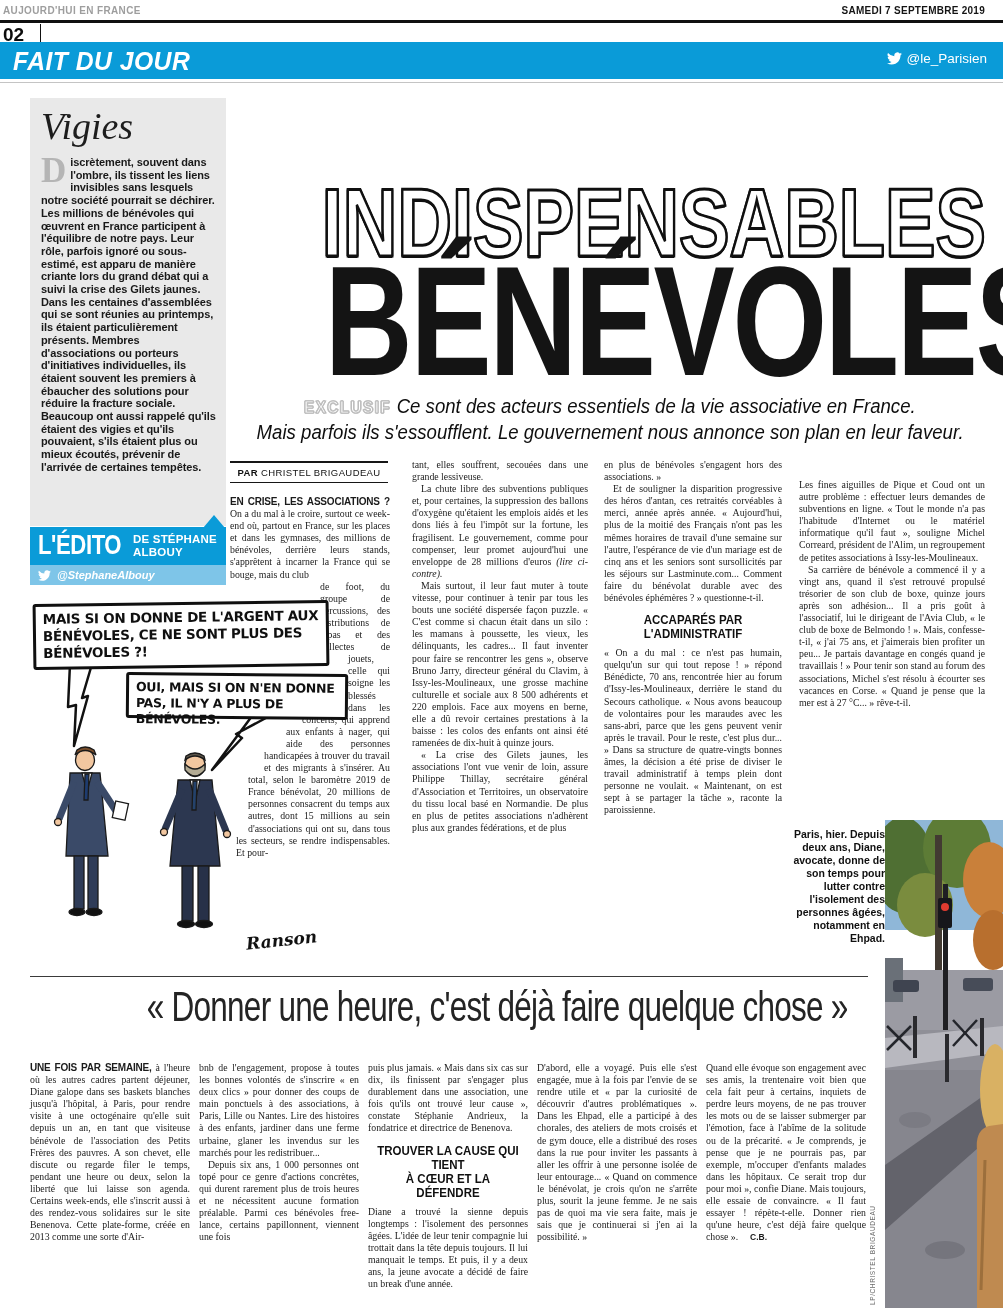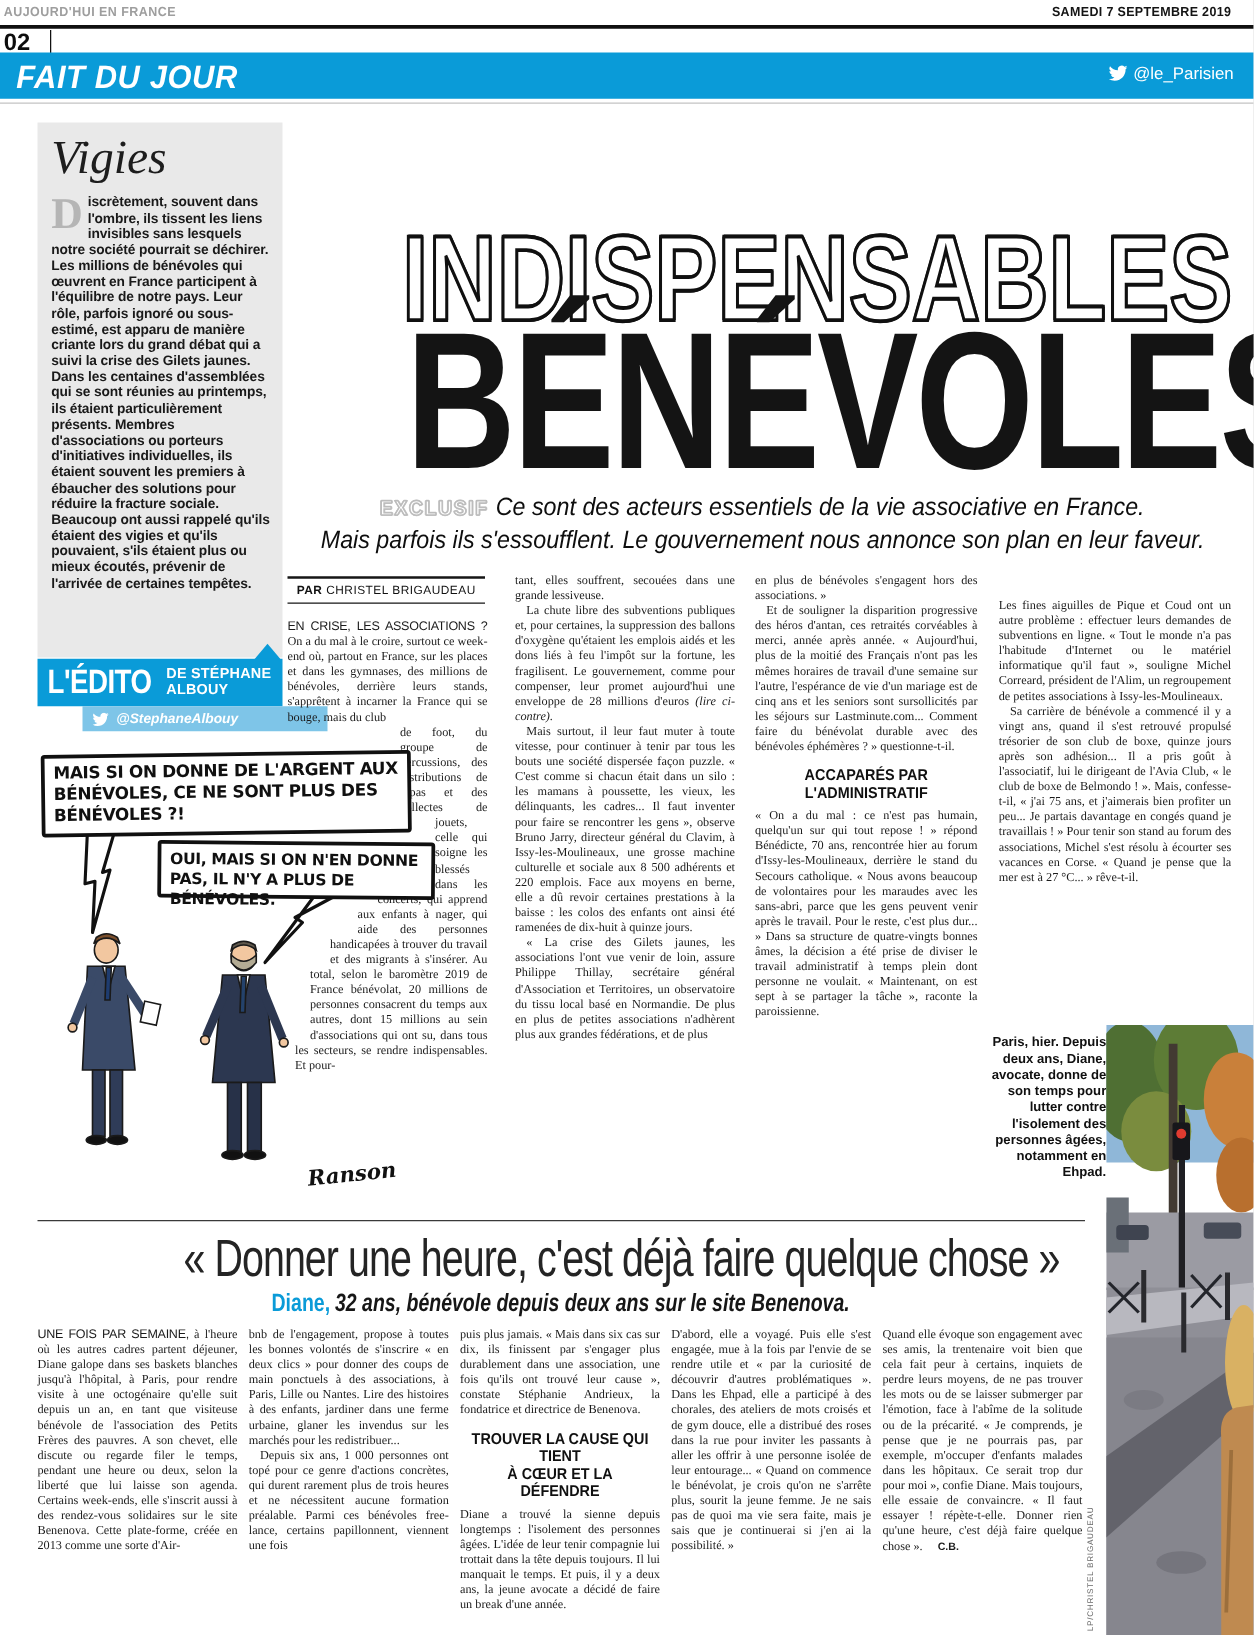--- a/index.html
+++ b/index.html
@@ -26,21 +26,21 @@
     font-family:"Liberation Sans",sans-serif;font-weight:bold;font-size:11px;line-height:12.7px;
     letter-spacing:-.1px;color:#191919;}
   .dropcap{float:left;font-family:"Liberation Serif",serif;font-weight:bold;font-size:35px;line-height:26px;
     color:#b5b5b5;margin:2px 4px 0 0;}
   
   .edito{left:30px;top:527px;width:196px;height:38px;background:#0a9bd8;}
   .edito-tail{left:203px;top:515px;width:0;height:0;border-left:11px solid transparent;border-right:11px solid transparent;border-bottom:13px solid #0a9bd8;}
   .edito-label{position:absolute;left:8px;top:3px;color:#fff;font-weight:bold;font-size:27px;
     letter-spacing:-.5px;transform:scaleX(.82);transform-origin:left;}
   .edito-author{position:absolute;left:103px;top:6px;color:#fff;font-weight:bold;font-size:11.5px;line-height:12.5px;letter-spacing:.2px;}
-  .edito-sub{left:30px;top:565px;width:196px;height:20px;background:#7ec5e8;display:flex;align-items:center;padding-left:8px;box-sizing:border-box;gap:6px;margin-left:36px;}
+  .edito-sub{left:30px;top:565px;width:196px;height:20px;background:#7ec5e8;display:flex;align-items:center;padding-left:8px;box-sizing:border-box;gap:6px;}
   .edito-handle{color:#fff;font-style:italic;font-weight:bold;font-size:11px;font-family:"Liberation Sans",sans-serif;}
 
   
   .bubble{background:#fff;border:3px solid #101010;border-radius:3px;
     font-family:"DejaVu Sans",sans-serif;font-weight:bold;color:#101010;
     padding:4px 7px;box-sizing:border-box;z-index:3;}
   .b1{left:33px;top:602px;width:296px;height:66px;font-size:13.5px;line-height:17px;transform:rotate(-.8deg);letter-spacing:-.3px;}
   .b2{left:126px;top:673px;width:222px;height:46px;font-size:12.5px;line-height:16px;transform:rotate(.5deg);letter-spacing:-.3px;}
   .cartoon-svg{left:30px;top:660px;z-index:2;}
   .signature{left:246px;top:930px;font-family:"DejaVu Serif",serif;font-style:italic;font-weight:bold;
@@ -63,21 +63,21 @@
     margin-right:6px;}
 
   
   .bylinebox{left:230px;top:461px;width:158px;border-top:2px solid #161616;border-bottom:1px solid #161616;
     text-align:center;font-family:"Liberation Sans",sans-serif;font-size:9.5px;letter-spacing:.4px;
     padding:4px 0 4px;color:#111;}
   .bylinebox b{font-weight:bold;margin-right:3px;}
   .serif-body{font-size:9.8px;line-height:12.1px;text-align:justify;color:#1b1b1b;hyphens:auto;}
   .serif-body p{margin:0;}
   .serif-body p.ind{text-indent:9px;}
-  .leadin{font-family:"Liberation Sans",sans-serif;font-weight:normal;font-size:10px;letter-spacing:-.2px;}
+  .leadin{font-family:"Liberation Sans",sans-serif;font-weight:bold;font-size:10px;letter-spacing:-.2px;}
   .subhead{font-family:"Liberation Sans",sans-serif;font-weight:bold;font-size:12.5px;line-height:14px;
     text-align:center;color:#101010;margin:9px 0 6px;transform:scaleX(.92);}
   .sp{float:left;clear:left;}
 
   
   .caption{left:791px;top:828px;width:94px;font-family:"Liberation Sans",sans-serif;font-weight:bold;
     font-size:10.5px;line-height:13px;text-align:right;color:#101010;}
   .photo{left:885px;top:820px;width:118px;height:488px;}
   .credit{left:869px;top:1140px;height:165px;writing-mode:vertical-rl;transform:rotate(180deg);
     font-family:"Liberation Sans",sans-serif;font-size:6.5px;letter-spacing:.6px;color:#6a6a6a;}
@@ -260,23 +260,20 @@
     <ellipse cx="30" cy="300" rx="16" ry="8" fill="#7b7b83"></ellipse>
     <ellipse cx="60" cy="430" rx="20" ry="9" fill="#75757d"></ellipse>
     <ellipse cx="110" cy="270" rx="15" ry="46" fill="#d9b163"></ellipse>
     <path d="M92,330 Q90,310 104,306 L118,304 L118,488 L92,488 Z" fill="#bf8a50"></path>
     <line x1="100" y1="340" x2="96" y2="470" stroke="#9c6f3c" stroke-width="3"></line>
   </svg>
   <div class="abs credit">LP/CHRISTEL BRIGAUDEAU</div>
 
   <div class="abs divider"></div>
   <div class="abs b-headline"><span>« Donner une heure, c'est déjà faire quelque chose »</span></div>
-  <div class="abs b-sub">
-    <span class="in"><span class="nm">Diane,</span><span class="rest">32 ans, bénévole depuis deux ans sur le site Benenova.</span></span>
-  </div>
 
   <div class="abs serif-body" style="left:30px;top:1062px;width:160px;height:242px;">
     <p><span class="leadin">UNE FOIS PAR SEMAINE,</span> <span>à l'heure où les autres cadres partent déjeuner, Diane galope dans ses baskets blanches jusqu'à l'hôpital, à Paris, pour rendre visite à une octogénaire qu'elle suit depuis un an, en tant que visiteuse bénévole de l'association des Petits Frères des pauvres. A son chevet, elle discute ou regarde filer le temps, pendant une heure ou deux, selon la liberté que lui laisse son agenda. Certains week-ends, elle s'inscrit aussi à des rendez-vous solidaires sur le site Benenova. Cette plate-forme, créée en 2013 comme une sorte d'Air-</span></p>
   </div>
   <div class="abs serif-body" style="left:199px;top:1062px;width:160px;height:242px;">
     <p>bnb de l'engagement, propose à toutes les bonnes volontés de s'inscrire « en deux clics » pour donner des coups de main ponctuels à des associations, à Paris, Lille ou Nantes. Lire des histoires à des enfants, jardiner dans une ferme urbaine, glaner les invendus sur les marchés pour les redistribuer...</p>
     <p class="ind">Depuis six ans, 1 000 personnes ont topé pour ce genre d'actions concrètes, qui durent rarement plus de trois heures et ne nécessitent aucune formation préalable. Parmi ces bénévoles free-lance, certains papillonnent, viennent une fois</p>
   </div>
   <div class="abs serif-body" style="left:368px;top:1062px;width:160px;height:242px;">
     <p>puis plus jamais. « Mais dans six cas sur dix, ils finissent par s'engager plus durablement dans une association, une fois qu'ils ont trouvé leur cause », constate Stéphanie Andrieux, la fondatrice et directrice de Benenova.</p>

